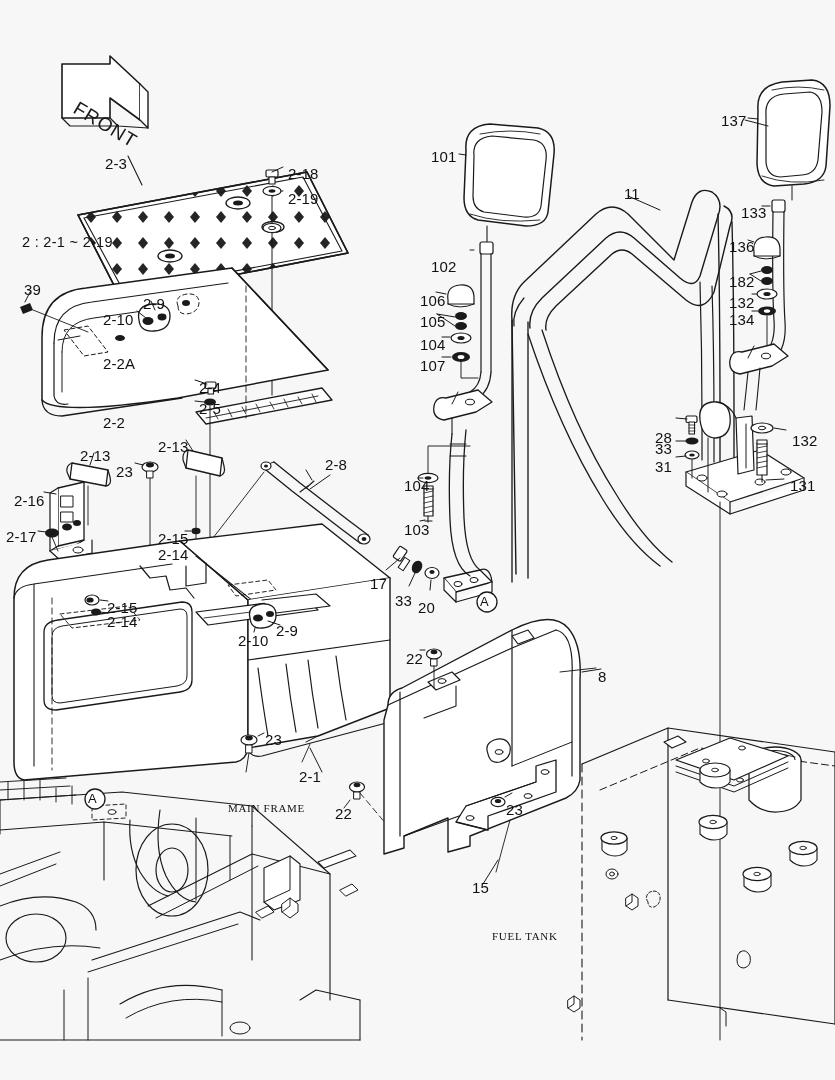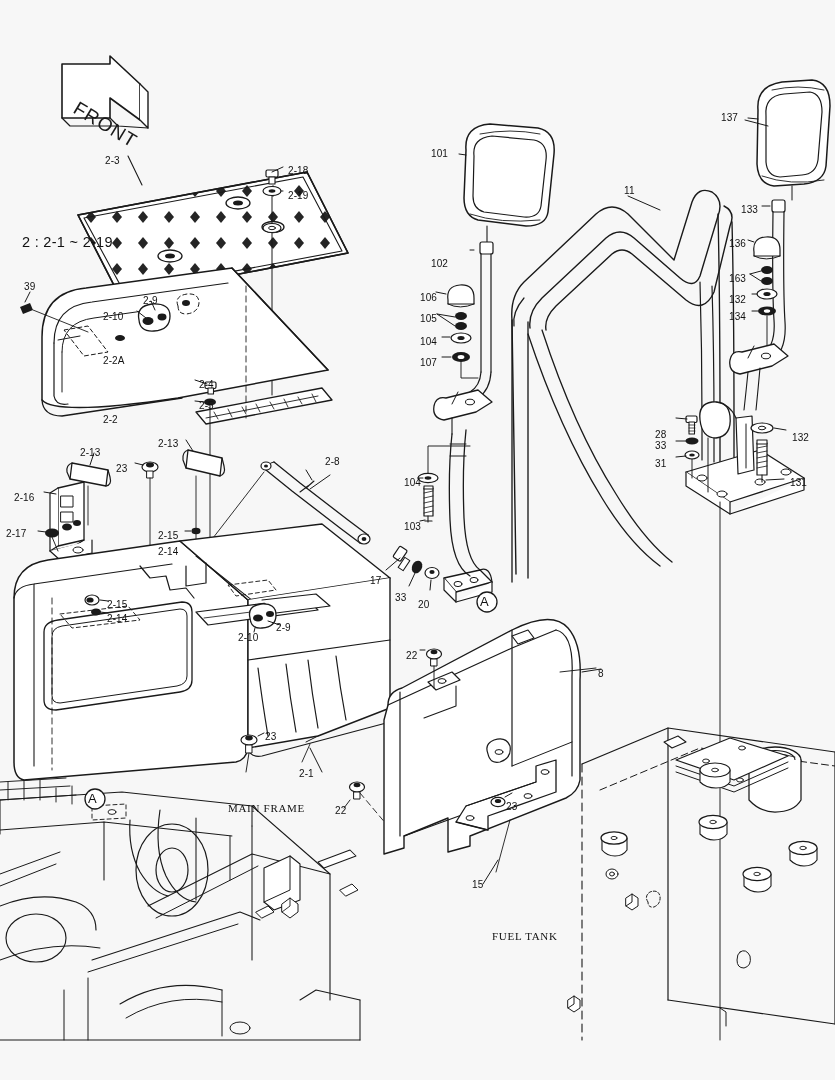--- a/index.html
+++ b/index.html
@@ -1,19 +1,19 @@
 <!DOCTYPE html>
 <html><head>
 <meta charset="utf-8">
 <style>
   html,body{margin:0;padding:0;background:#ffffff;}
   body{font-family:"Liberation Sans",sans-serif;}
   #sheet{position:relative;width:835px;height:1080px;background:#f7f7f7;overflow:hidden;}
   #sheet svg{position:absolute;left:0;top:0;}
-  .lbl{position:absolute;font-family:"Liberation Sans",sans-serif;font-size:10px;color:#111;white-space:nowrap;letter-spacing:.1px;}
+  .lbl{position:absolute;font-family:"Liberation Sans",sans-serif;font-size:15px;color:#111;white-space:nowrap;letter-spacing:.1px;}
   .lbl.big{font-size:11px;letter-spacing:.7px;font-family:Liberation Serif, serif;}
   .lbl.note{font-size:14.5px;letter-spacing:.3px;}
 </style>
 </head>
 <body>
 
 <div id="sheet" style="background: rgb(247, 247, 247);">
 
 <svg width="835" height="1080" viewBox="0 0 835 1080">
   <defs>
@@ -690,21 +690,21 @@
   <div class="lbl" style="left:431px;top:148px;">101</div>
   <div class="lbl" style="left:431px;top:258px;">102</div>
   <div class="lbl" style="left:420px;top:292px;">106</div>
   <div class="lbl" style="left:420px;top:313px;text-align:center;">105</div>
   <div class="lbl" style="left:420px;top:336px;">104</div>
   <div class="lbl" style="left:420px;top:357px;">107</div>
   <div class="lbl" style="left:624px;top:185px;">11</div>
   <div class="lbl" style="left:721px;top:112px;">137</div>
   <div class="lbl" style="left:741px;top:204px;">133</div>
   <div class="lbl" style="left:729px;top:238px;text-align:center;">136</div>
-  <div class="lbl" style="left:729px;top:273px;">163</div>
+  <div class="lbl" style="left:729px;top:273px;">182</div>
   <div class="lbl" style="left:729px;top:294px;">132</div>
   <div class="lbl" style="left:729px;top:311px;">134</div>
   <div class="lbl" style="left:655px;top:417px;margin-top:12px;">28</div>
   <div class="lbl" style="left:655px;top:440px;">33</div>
   <div class="lbl" style="left:655px;top:458px;">31</div>
   <div class="lbl" style="left:792px;top:432px;">132</div>
   <div class="lbl" style="left:790px;top:477px;">131</div>
 </div>
 
 </div>

